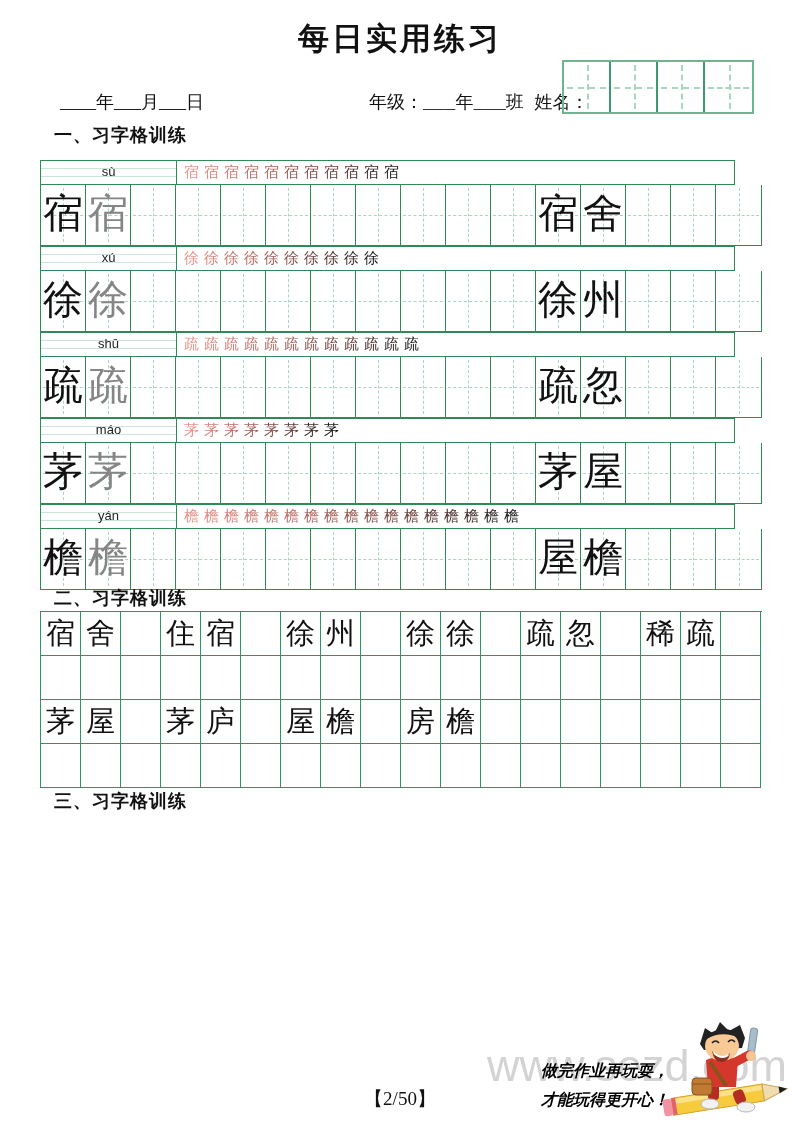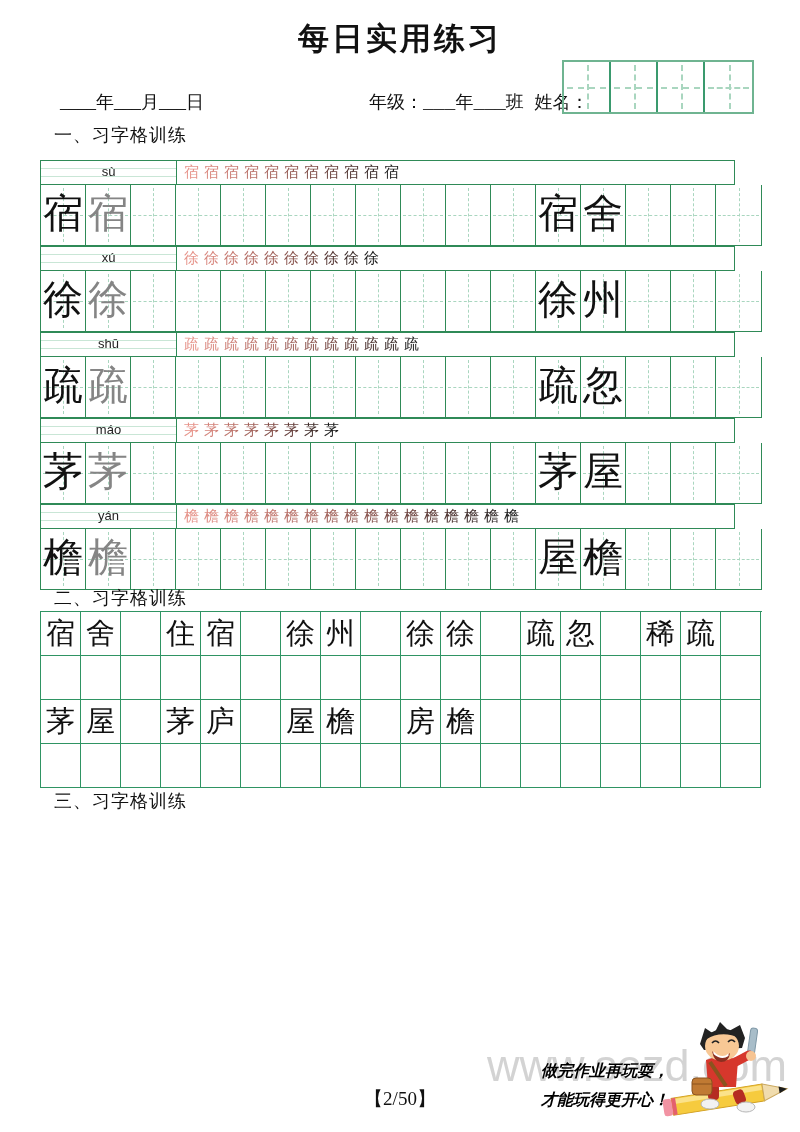--- a/index.html
+++ b/index.html
@@ -14,21 +14,21 @@
   .class-line{position:absolute;left:322px;top:90px;font-size:18px;
               font-family:Liberation Mono, monospace;margin-left:47px;}
 
   
   .name-grid{position:absolute;left:562px;top:60px;display:flex;border:2px solid #6fb491;}
   .ngcell{position:relative;width:47px;height:50px;border-right:2px solid #3a9a6e;box-sizing:border-box;}
   .ngcell:last-child{border-right:none;}
   .ngcell::before{content:"";position:absolute;left:50%;top:3px;bottom:3px;border-left:2px dashed #a9d6bf;}
   .ngcell::after{content:"";position:absolute;top:50%;left:3px;right:3px;border-top:2px dashed #a9d6bf;}
 
-  .sec-heading{position:absolute;left:54px;font-size:18px;font-weight:normal;letter-spacing:1px;}
+  .sec-heading{position:absolute;left:54px;font-size:18px;font-weight:bold;letter-spacing:1px;}
   .h1{top:123px;} .h2{top:586px;} .h3{top:789px;}
 
   
   #sec1{position:absolute;left:40px;top:160px;width:695px;}
   .strip{display:flex;height:25px;border:1px solid #2f8a57;box-sizing:border-box;background:#fff;}
   .pinyin-box{width:136px;border-right:1px solid #2f8a57;box-sizing:border-box;
       text-align:center;font-size:13px;line-height:22px;color:#222;
       background-image:linear-gradient(to bottom,transparent 7px,#c9e6d6 7px,#c9e6d6 8px,transparent 8px),
                        linear-gradient(to bottom,transparent 15px,#c9e6d6 15px,#c9e6d6 16px,transparent 16px);}
   .strokes{flex:1;display:flex;align-items:center;padding-left:7px;overflow:hidden;}

